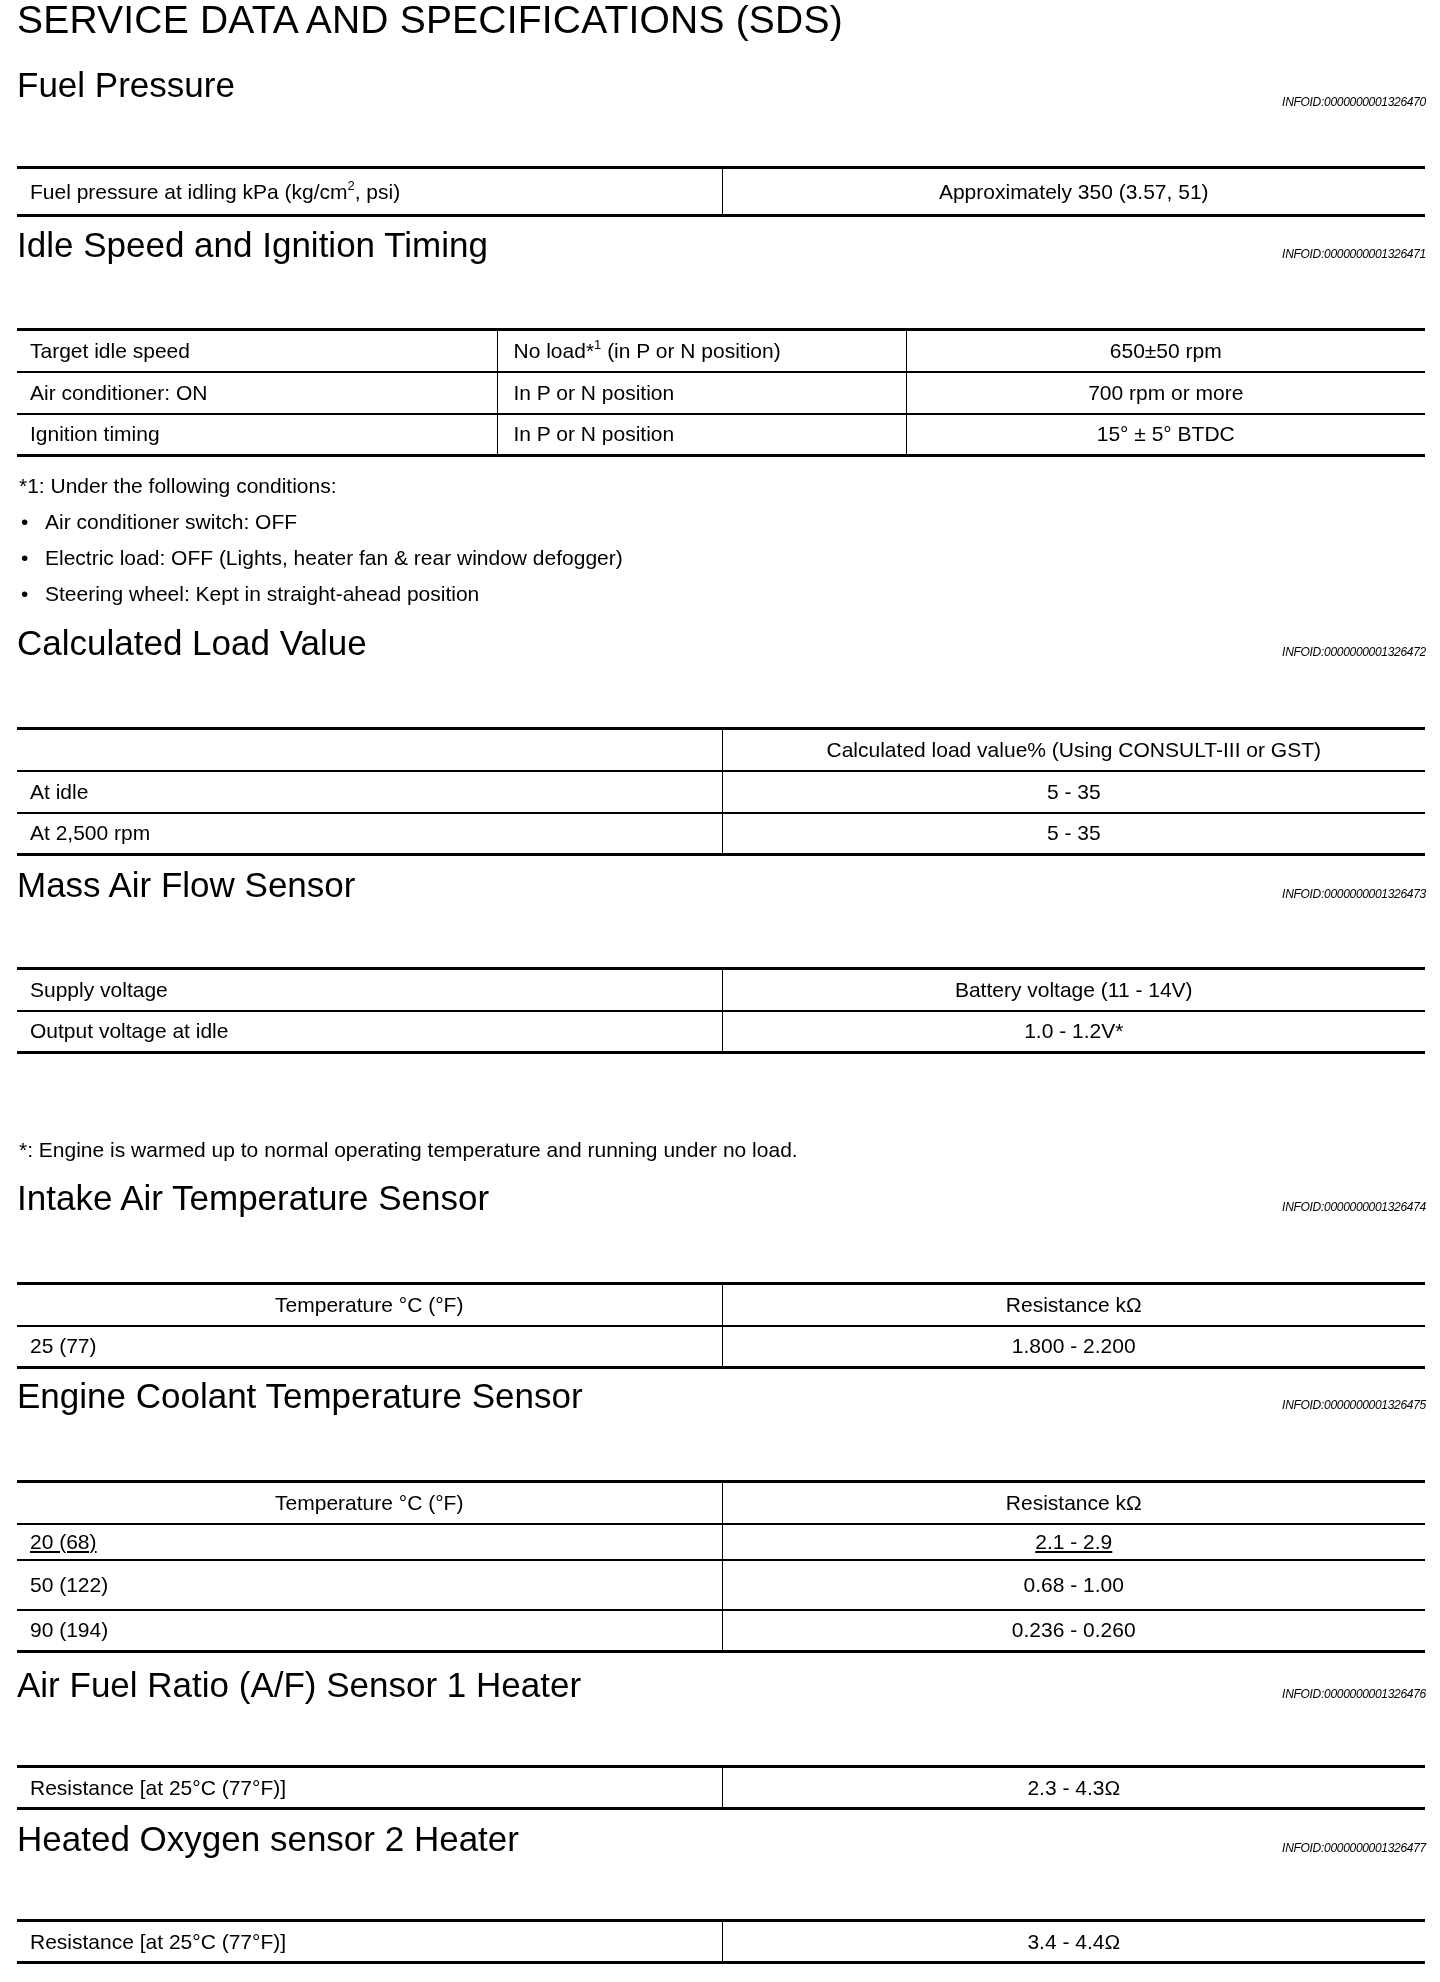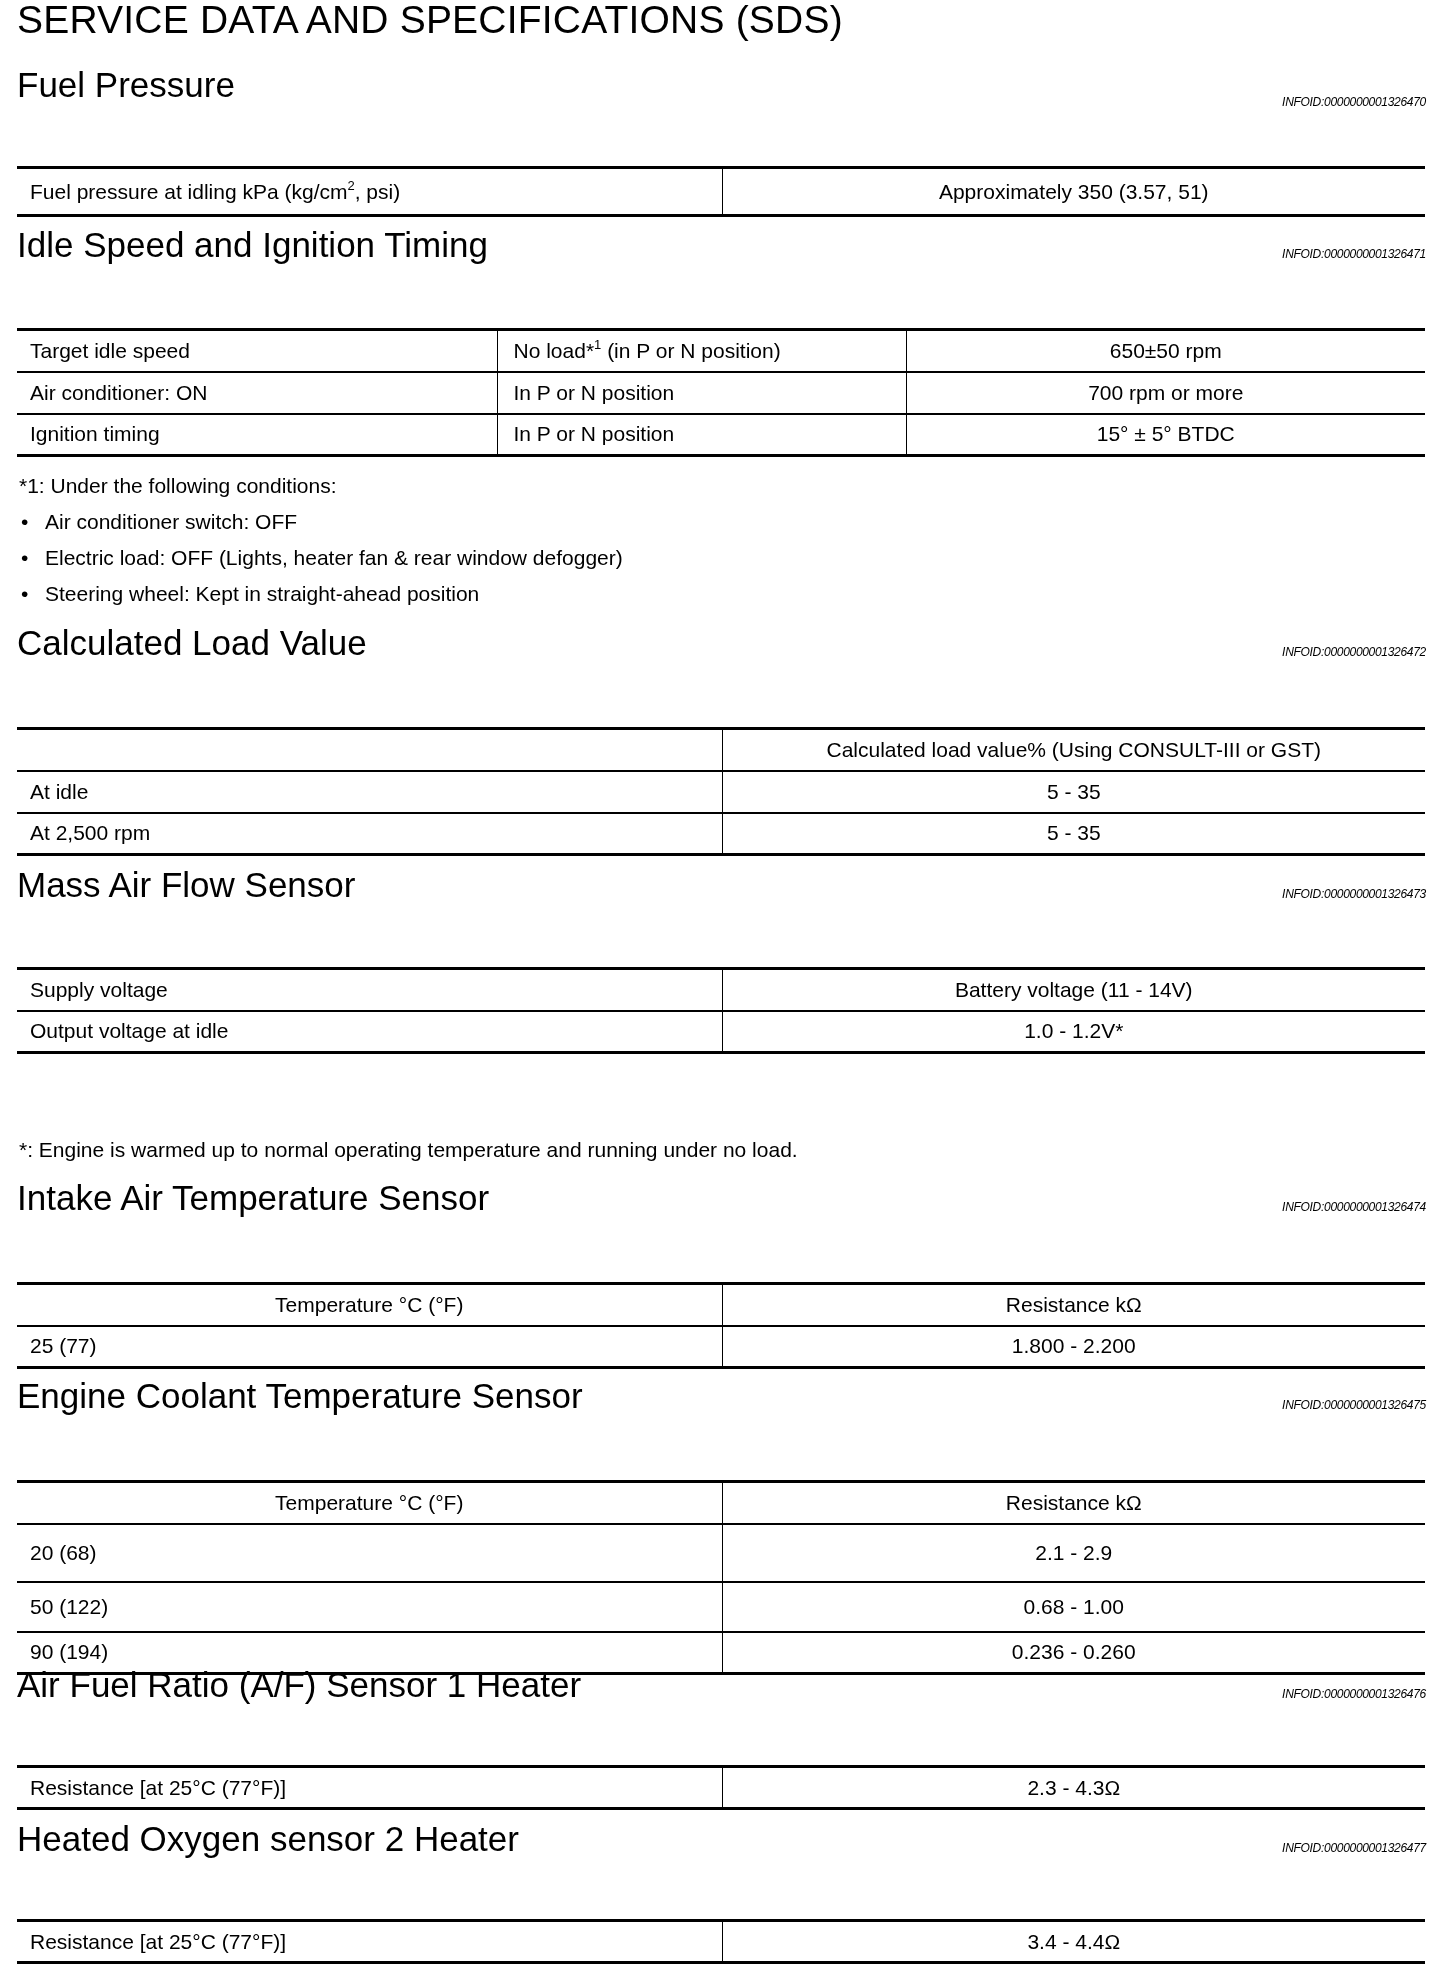--- a/index.html
+++ b/index.html
@@ -218,21 +218,21 @@
 <table class="spec" style="top:1480px;">
   <colgroup>
       <col style="width:705px">
       <col>
     </colgroup>
   <tbody>
       <tr style="height:42px;">
     <td class="c">Temperature °C (°F)</td>
     <td class="c">Resistance kΩ</td>
   </tr>
-  <tr style="height:58px;">
+  <tr style="height:36px;text-decoration:underline;">
     <td class="lead">20 (68)</td>
     <td class="c">2.1 - 2.9</td>
   </tr>
   <tr style="height:50px;">
     <td class="lead">50 (122)</td>
     <td class="c">0.68 - 1.00</td>
   </tr>
   <tr style="height:42px;">
     <td class="lead">90 (194)</td>
     <td class="c">0.236 - 0.260</td>

